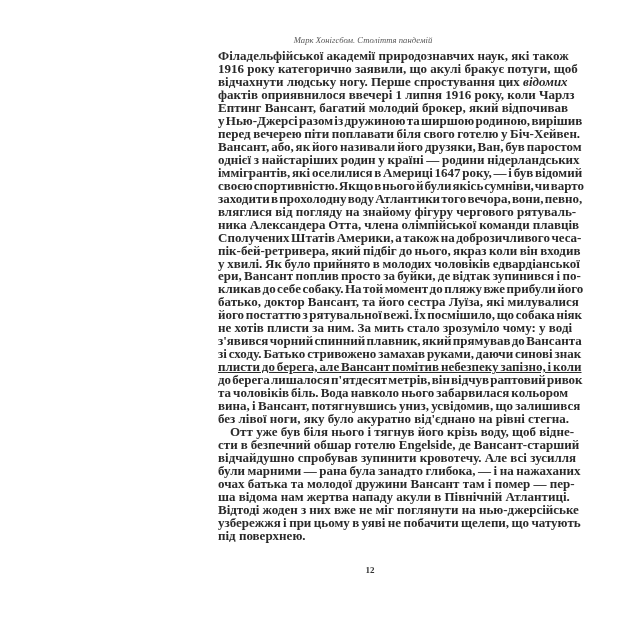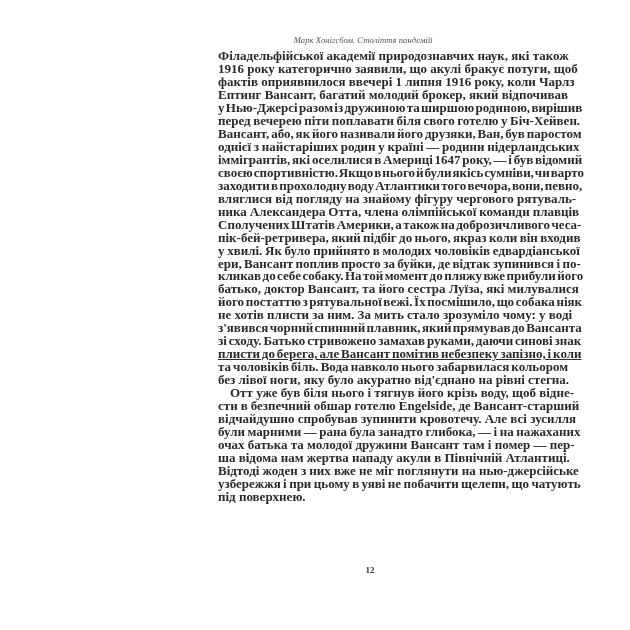--- a/index.html
+++ b/index.html
@@ -80,20 +80,21 @@
 
 <div class="page">
 
   <div class="running-header">Марк Хонігсбом. Століття пандемій</div>
 
   <div class="body-text">
 
     <div>
       <span class="line" style="word-spacing: 0px;">Філадельфійської академії природознавчих наук, які також</span>
       <span class="line" style="word-spacing: 0px;">1916 року категорично заявили, що акулі бракує потуги, щоб</span>
+      <span class="line" style="word-spacing: 0px;"><span>відчахнути людську ногу. Перше спростування цих </span><em>відомих</em></span>
       <span class="line" style="word-spacing: 0px;">фактів оприявнилося ввечері 1 липня 1916 року, коли Чарлз</span>
       <span class="line" style="word-spacing: 0px;">Ептинг Вансант, багатий молодий брокер, який відпочивав</span>
       <span class="line" style="word-spacing: -1.91px;">у Нью-Джерсі разом із дружиною та ширшою родиною, вирішив</span>
       <span class="line" style="word-spacing: -0.74px;">перед вечерею піти поплавати біля свого готелю у Біч-Хейвен.</span>
       <span class="line" style="word-spacing: -1.35px;">Вансант, або, як його називали його друзяки, Ван, був паростом</span>
       <span class="line" style="word-spacing: -0.48px;">однієї з найстаріших родин у країні — родини нідерландських</span>
       <span class="line" style="word-spacing: -1.51px;">іммігрантів, які оселилися в Америці 1647 року, — і був відомий</span>
       <span class="line" style="word-spacing: -2.28px;">своєю спортивністю. Якщо в нього й були якісь сумніви, чи варто</span>
       <span class="line" style="word-spacing: -2px;">заходити в прохолодну воду Атлантики того вечора, вони, певно,</span>
       <span class="line" style="word-spacing: 0px;">вляглися від погляду на знайому фігуру чергового рятуваль-</span>
@@ -102,21 +103,23 @@
       <span class="line" style="word-spacing: -0.9px;">пік-бей-ретривера, який підбіг до нього, якраз коли він входив</span>
       <span class="line" style="word-spacing: -0.57px;">у хвилі. Як було прийнято в молодих чоловіків едвардіанської</span>
       <span class="line" style="word-spacing: -0.88px;">ери, Вансант поплив просто за буйки, де відтак зупинився і по-</span>
       <span class="line" style="word-spacing: -1.77px;">кликав до себе собаку. На той момент до пляжу вже прибули його</span>
       <span class="line" style="word-spacing: -0.1px;">батько, доктор Вансант, та його сестра Луїза, які милувалися</span>
       <span class="line" style="word-spacing: -1.62px;">його постаттю з рятувальної вежі. Їх посмішило, що собака ніяк</span>
       <span class="line" style="word-spacing: 0px;">не хотів плисти за ним. За мить стало зрозуміло чому: у воді</span>
       <span class="line" style="word-spacing: -1.92px;">з'явився чорний спинний плавник, який прямував до Вансанта</span>
       <span class="line" style="word-spacing: -1.34px;">зі сходу. Батько стривожено замахав руками, даючи синові знак</span>
       <span class="line" style="word-spacing: -1.34px; text-decoration: underline;">плисти до берега, але Вансант помітив небезпеку запізно, і коли</span>
+      <span class="line" style="word-spacing: -2.07px;">до берега лишалося п'ятдесят метрів, він відчув раптовий ривок</span>
       <span class="line" style="word-spacing: -1.17px;">та чоловіків біль. Вода навколо нього забарвилася кольором</span>
+      <span class="line" style="word-spacing: -0.94px;">вина, і Вансант, потягнувшись униз, усвідомив, що залишився</span>
       <span class="line last">без лівої ноги, яку було акуратно від'єднано на рівні стегна.</span>
     </div>
 
     <div>
       <span class="line indent" style="word-spacing: 0px;">Отт уже був біля нього і тягнув його крізь воду, щоб відне-</span>
       <span class="line" style="word-spacing: -0.24px;">сти в безпечний обшар готелю Engelside, де Вансант-старший</span>
       <span class="line" style="word-spacing: 0px;">відчайдушно спробував зупинити кровотечу. Але всі зусилля</span>
       <span class="line" style="word-spacing: -0.73px;">були марними — рана була занадто глибока, — і на нажаханих</span>
       <span class="line" style="word-spacing: 0px;">очах батька та молодої дружини Вансант там і помер — пер-</span>
       <span class="line" style="word-spacing: 0px;">ша відома нам жертва нападу акули в Північній Атлантиці.</span>

